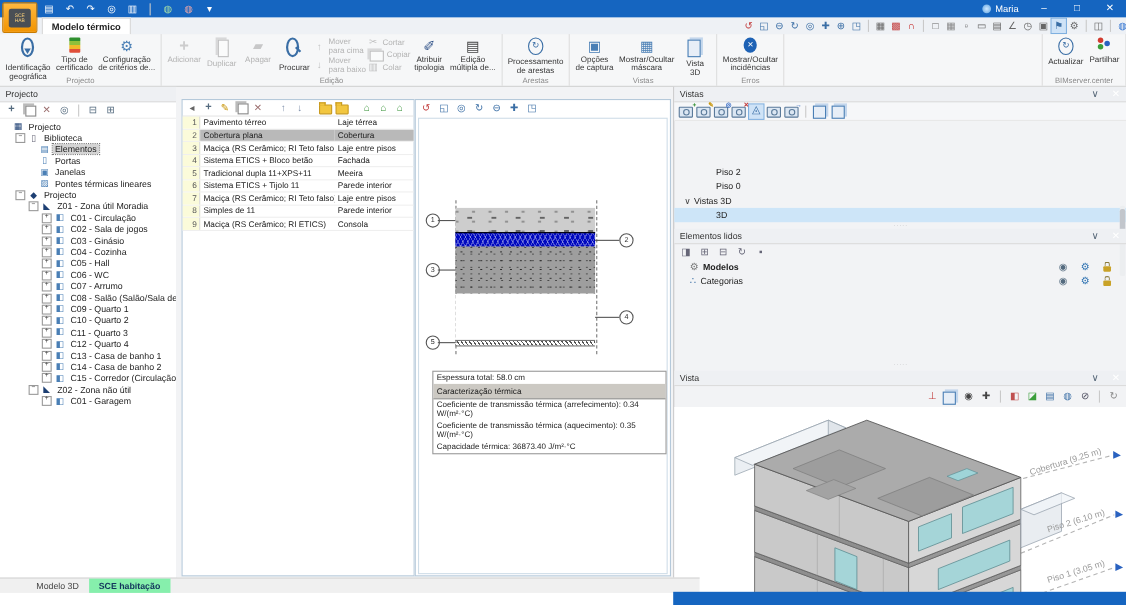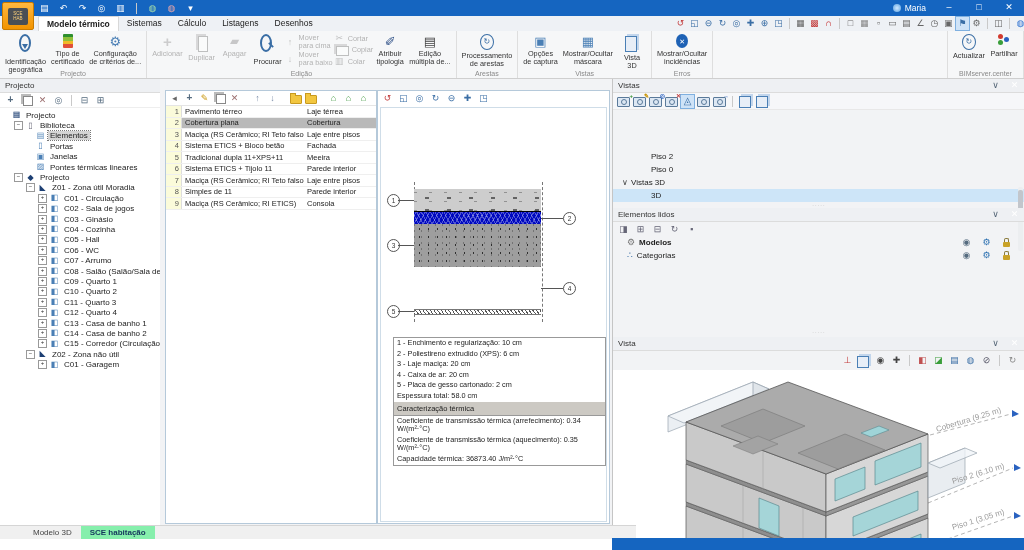--- a/index.html
+++ b/index.html
@@ -14,21 +14,21 @@
           display:flex;align-items:center;justify-content:center;text-align:center;line-height:5px;}
   #qicons{left:38px;top:2px;height:12px;display:flex;gap:6px;align-items:center;}
   #title-text{left:300px;right:300px;top:2px;text-align:center;color:#fff;font-size:9px;white-space:nowrap;}
   #user{right:98px;top:1px;color:#fff;font-size:8.5px;display:flex;gap:4px;align-items:center;height:14px;}
   #user .dot{width:8px;height:8px;border-radius:50%;background:radial-gradient(#cfe8ff,#5aa0e0);}
   #winc{right:0;top:0;height:15px;display:flex;}
   .wbtn{width:30px;text-align:center;color:#fff;font-size:9px;line-height:15px;}
   .wbtn.close{background:#d23b2f00;}
   
   #tabrow{left:0;top:16px;width:1024px;height:15px;background:#eef1f5;border-bottom:1px solid #e2e2e2;}
-  #tabs{left:38px;top:16px;height:15px;display:flex;font-size:8.5px;}
+  #tabs{left:38px;top:16px;height:15px;display:flex;font-size:8.5px;flex-direction:column;}
   .tab{padding:0 8px;line-height:15px;color:#222;}
   .tab.act{background:#fff;border:1px solid #d8d8d8;border-bottom:none;font-weight:bold;}
   #viewtools{left:674px;top:16px;height:15px;display:flex;align-items:center;gap:1px;}
   
   .tbtn{display:inline-flex;align-items:center;justify-content:center;min-width:13px;height:13px;}
   .tbtn.act{background:#cfe3f7;outline:1px solid #7fb0e0;}
   .tsep{width:1px;height:11px;background:#c9c9c9;margin:0 3px;display:inline-block;}
   .ic{display:inline-flex;align-items:center;justify-content:center;font-size:9px;line-height:1;font-style:normal;}
   .ic i{font-style:normal;}
   
@@ -628,27 +628,20 @@
             <div class="callout" style="left: 6px; top: 131px;">3</div>
             <div class="cline" style="left: 17px; top: 137px; width: 16px;"></div>
             <div class="callout" style="left: 6px; top: 197px;">5</div>
             <div class="cline" style="left: 17px; top: 203px; width: 16px;"></div>
             <div class="callout" style="left: 182px; top: 104px;">2</div>
             <div class="cline" style="left: 160px; top: 110px; width: 22px;"></div>
             <div class="callout" style="left: 182px; top: 174px;">4</div>
             <div class="cline" style="left: 160px; top: 180px; width: 22px;"></div>
           </div>
         <div id="ibox">
-          <div id="ibox-layers">
-              <div class="ln">1 - Enchimento e regularização: 10 cm</div>
-              <div class="ln">2 - Poliestireno extrudido (XPS): 6 cm</div>
-              <div class="ln">3 - Laje maciça: 20 cm</div>
-              <div class="ln">4 - Caixa de ar: 20 cm</div>
-              <div class="ln">5 - Placa de gesso cartonado: 2 cm</div>
-            </div>
           <div class="ln">Espessura total: 58.0 cm</div>
           <div class="hd">Caracterização térmica</div>
           <div id="ibox-thermal">
               <div class="ln">Coeficiente de transmissão térmica (arrefecimento): 0.34 W/(m²·°C)</div>
               <div class="ln">Coeficiente de transmissão térmica (aquecimento): 0.35 W/(m²·°C)</div>
               <div class="ln">Capacidade térmica: 36873.40 J/m²·°C</div>
             </div>
         </div>
       </div>
     </div>

